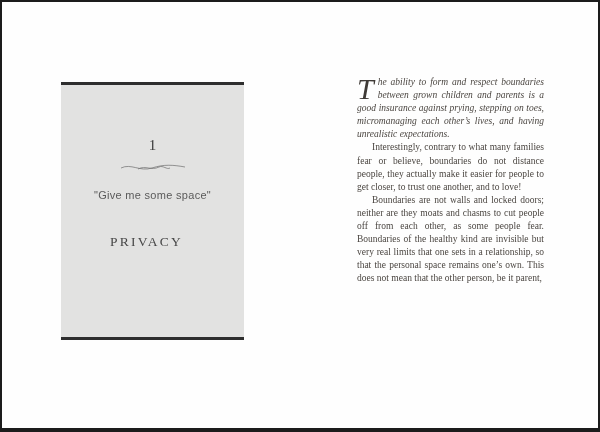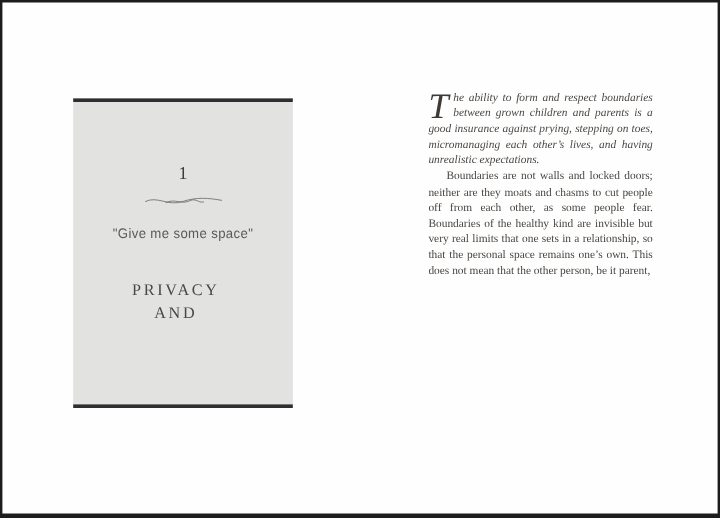--- a/index.html
+++ b/index.html
@@ -83,24 +83,24 @@
 
     <svg class="flourish" viewBox="0 0 66 12" xmlns="http://www.w3.org/2000/svg">
       <path d="M1 7 C 11 2, 20 11, 32 7 C 44 3, 54 4, 65 6" fill="none" stroke="#6d6d6d" stroke-width="0.7"></path>
       <path d="M18 8 C 26 4, 31 10, 39 6 C 43 4, 47 9, 50 7" fill="none" stroke="#6d6d6d" stroke-width="0.7"></path>
     </svg>
 
     <div class="chapter-quote">"Give me some space"</div>
 
     <div class="chapter-title">
       <div>PRIVACY</div>
-      <div>AND</div>
     </div>
   </div>
 
   <div class="text-column">
     <p class="intro-para">
       <span class="dropcap">T</span><span>he ability to form and respect boundaries between grown children and parents is a good insurance against prying, stepping on toes, micromanaging each other’s lives, and having unrealistic expectations.</span>
     </p>
+    <p class="body-para">Interestingly, contrary to what many families fear or believe, boundaries do not distance people, they actually make it easier for people to get closer, to trust one another, and to love!</p>
     <p class="body-para">Boundaries are not walls and locked doors; neither are they moats and chasms to cut people off from each other, as some people fear. Boundaries of the healthy kind are invisible but very real limits that one sets in a relationship, so that the personal space remains one’s own. This does not mean that the other person, be it parent,</p>
   </div>
 
 </div>
 
 </body></html>

